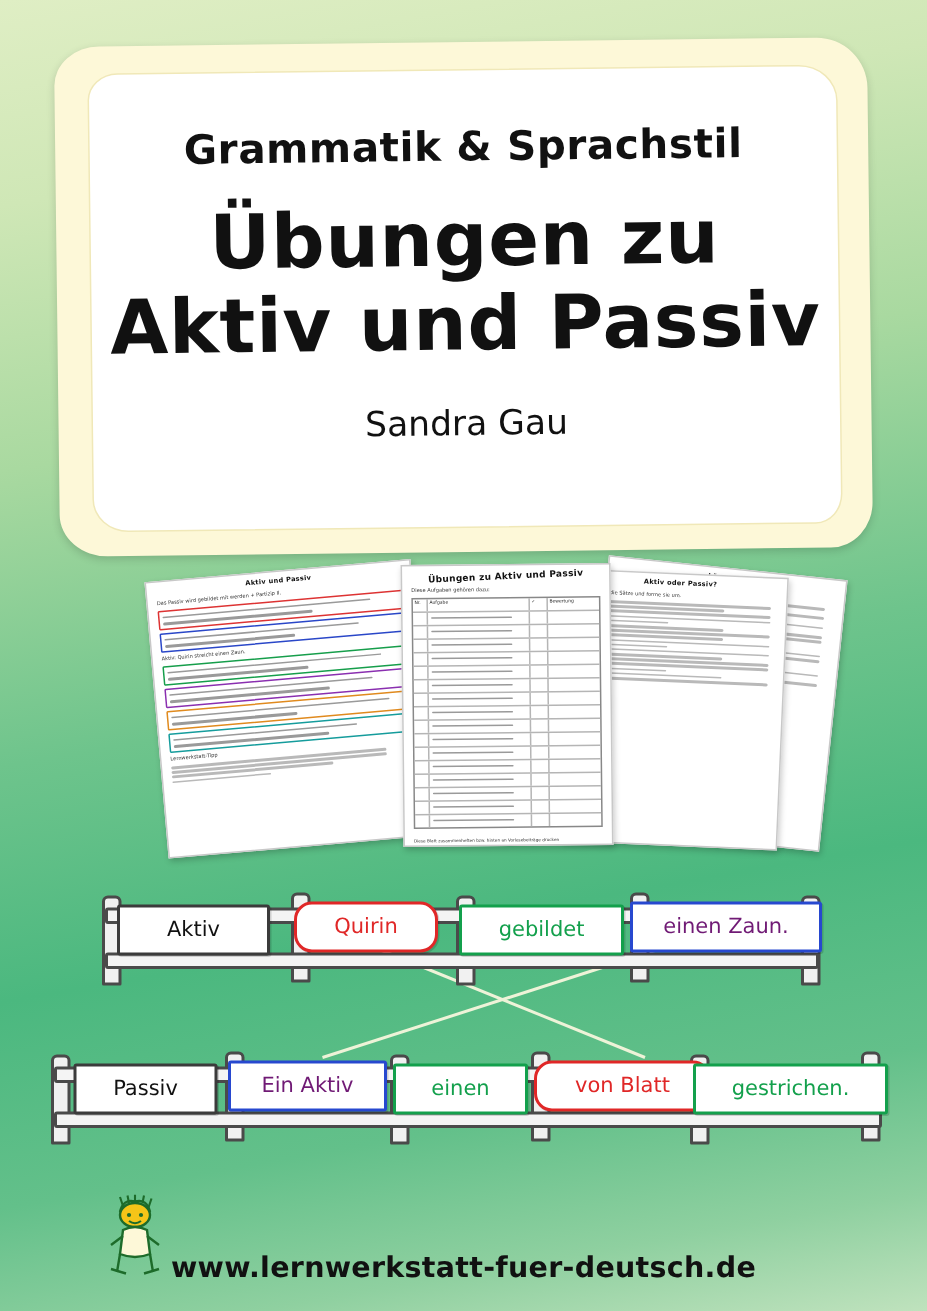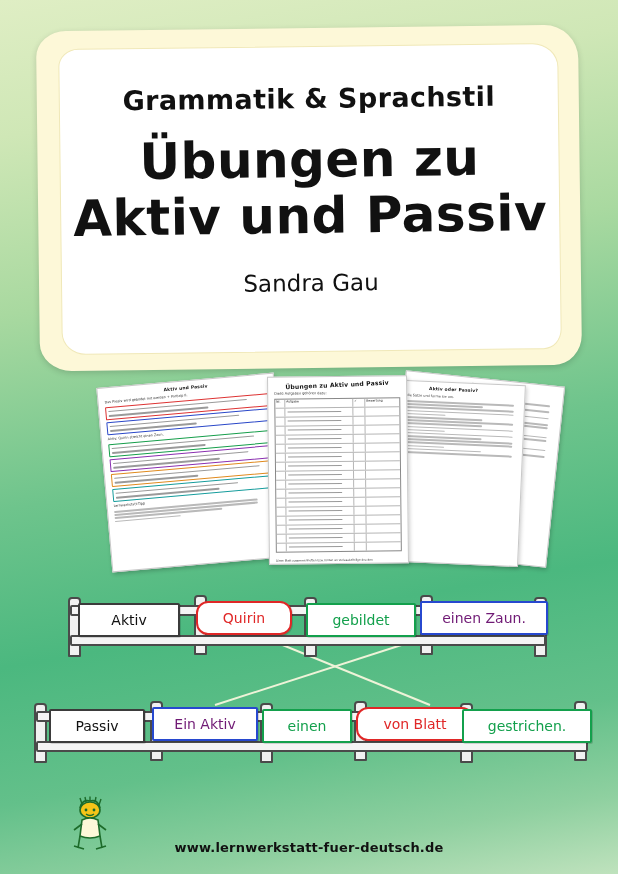--- a/index.html
+++ b/index.html
@@ -267,21 +267,21 @@
   
   .footer {
     position: absolute;
     left: 0;
     bottom: 18px;
     width: 100%;
     text-align: center;
   }
   .site {
     display: inline-block;
-    font-size: 13px;
+    font-size: 19px;
     font-weight: bold;
     color: #111;
     letter-spacing: 0.2px;
   }
   .logo {
     position: absolute;
     left: 62px;
     bottom: 22px;
     width: 56px;
     height: 56px;

